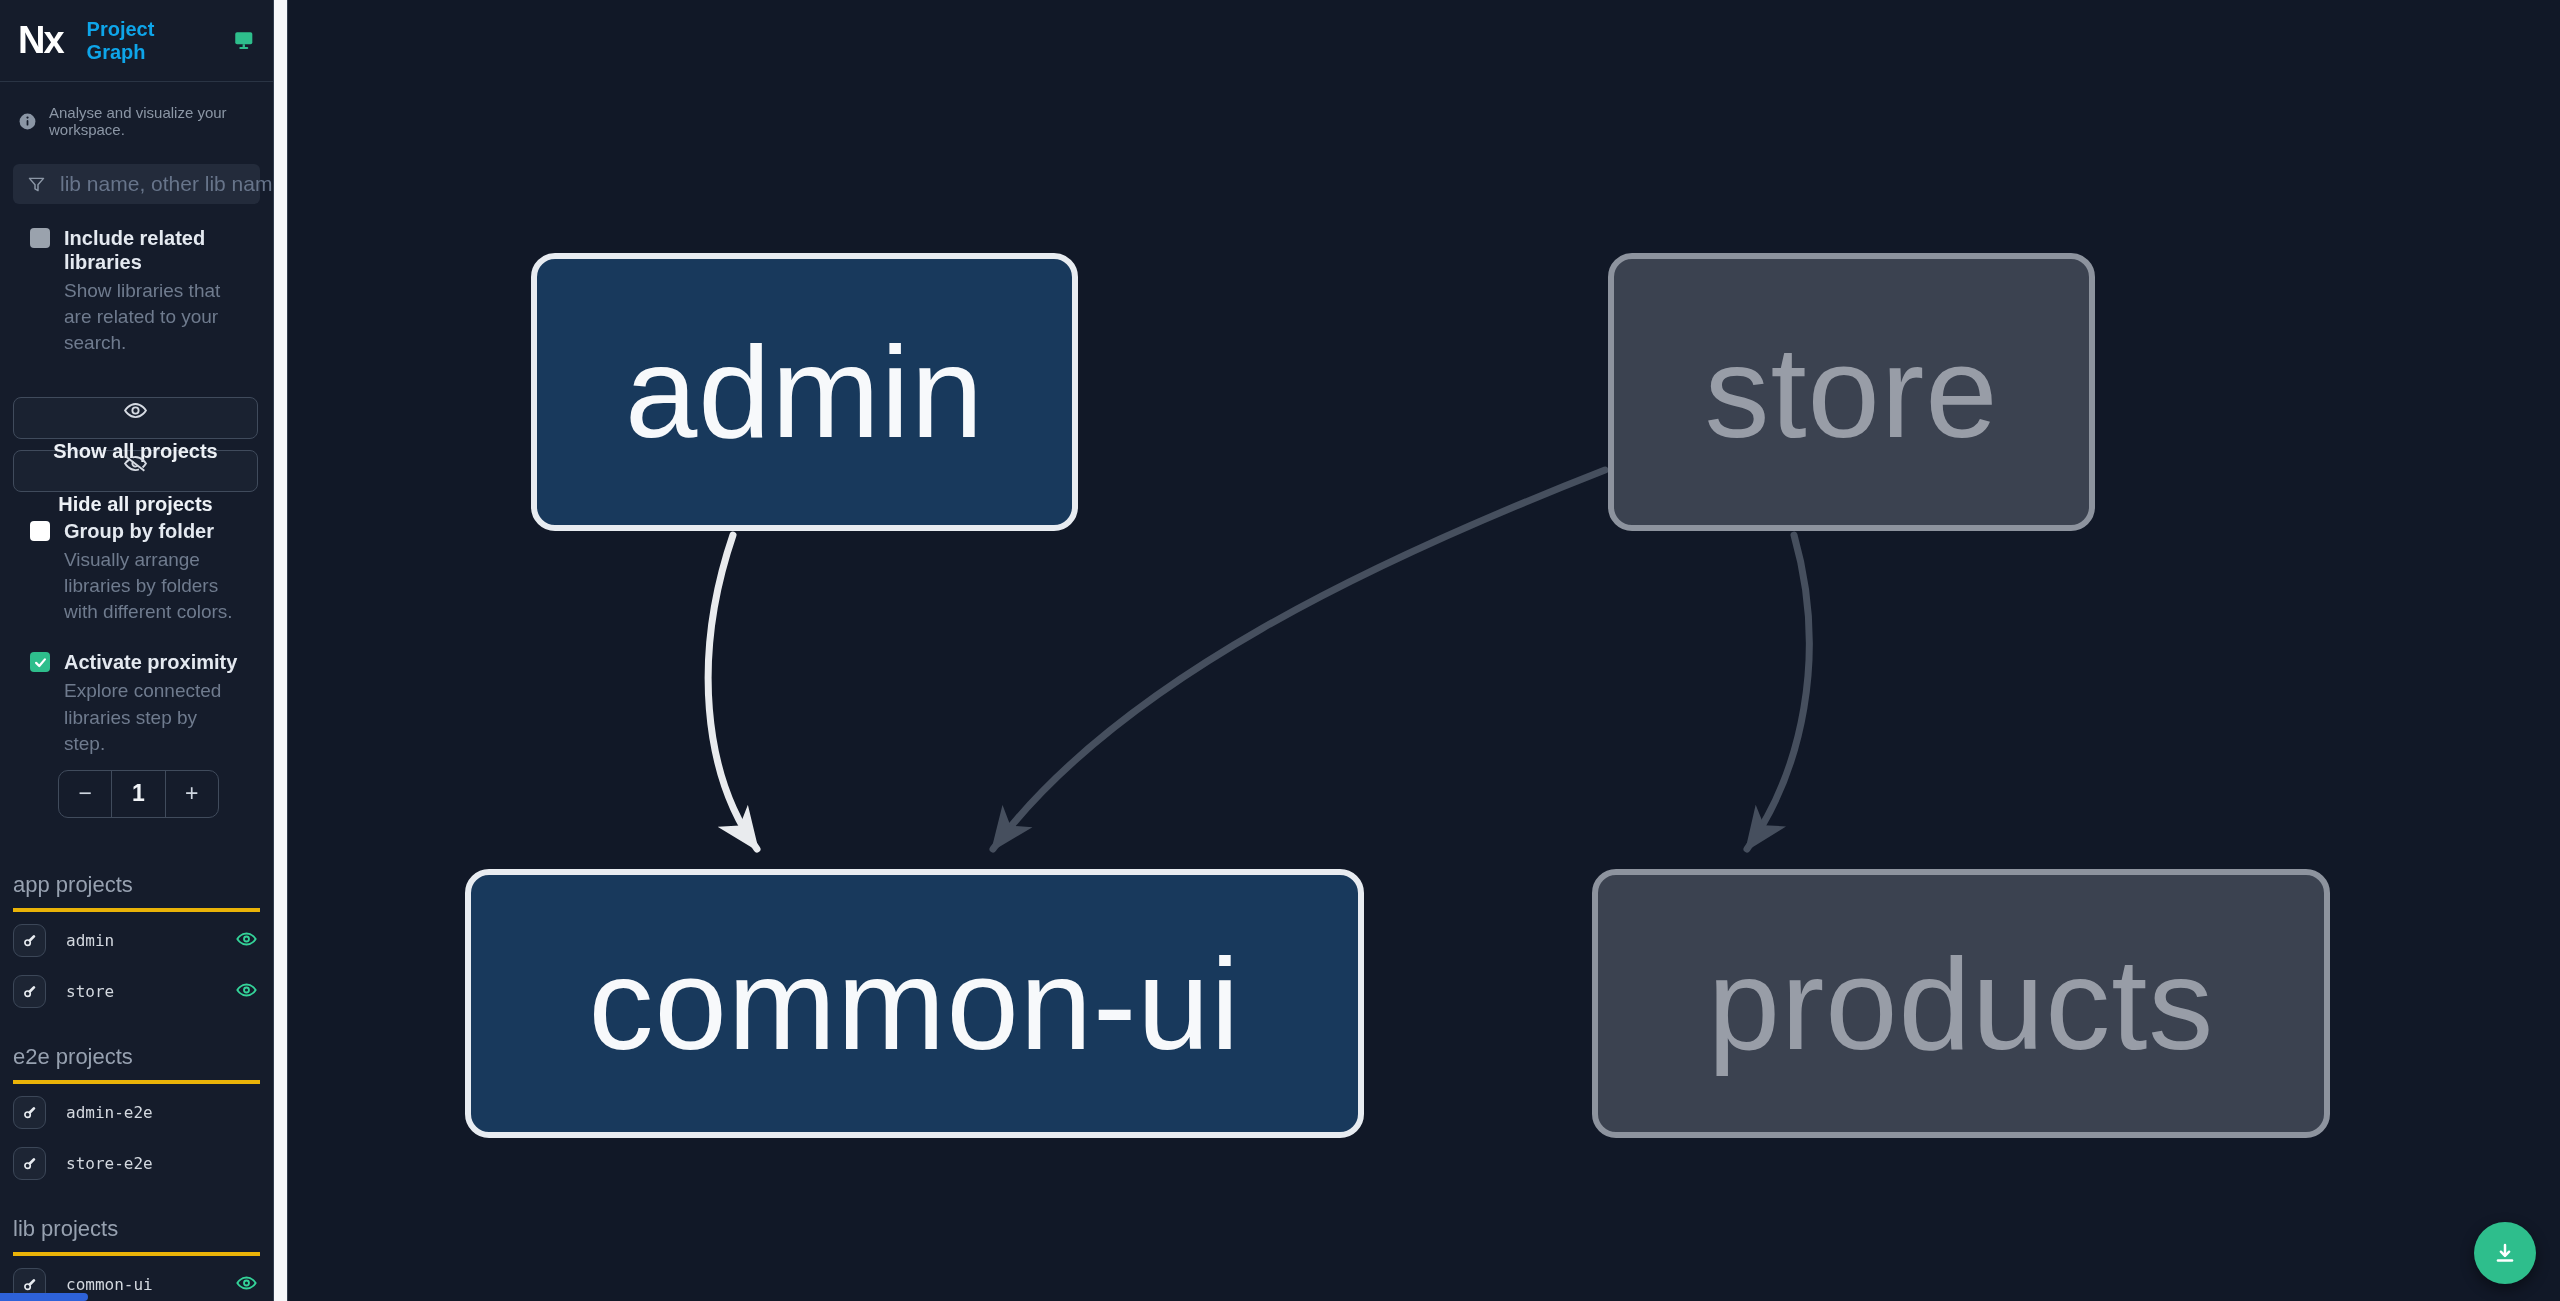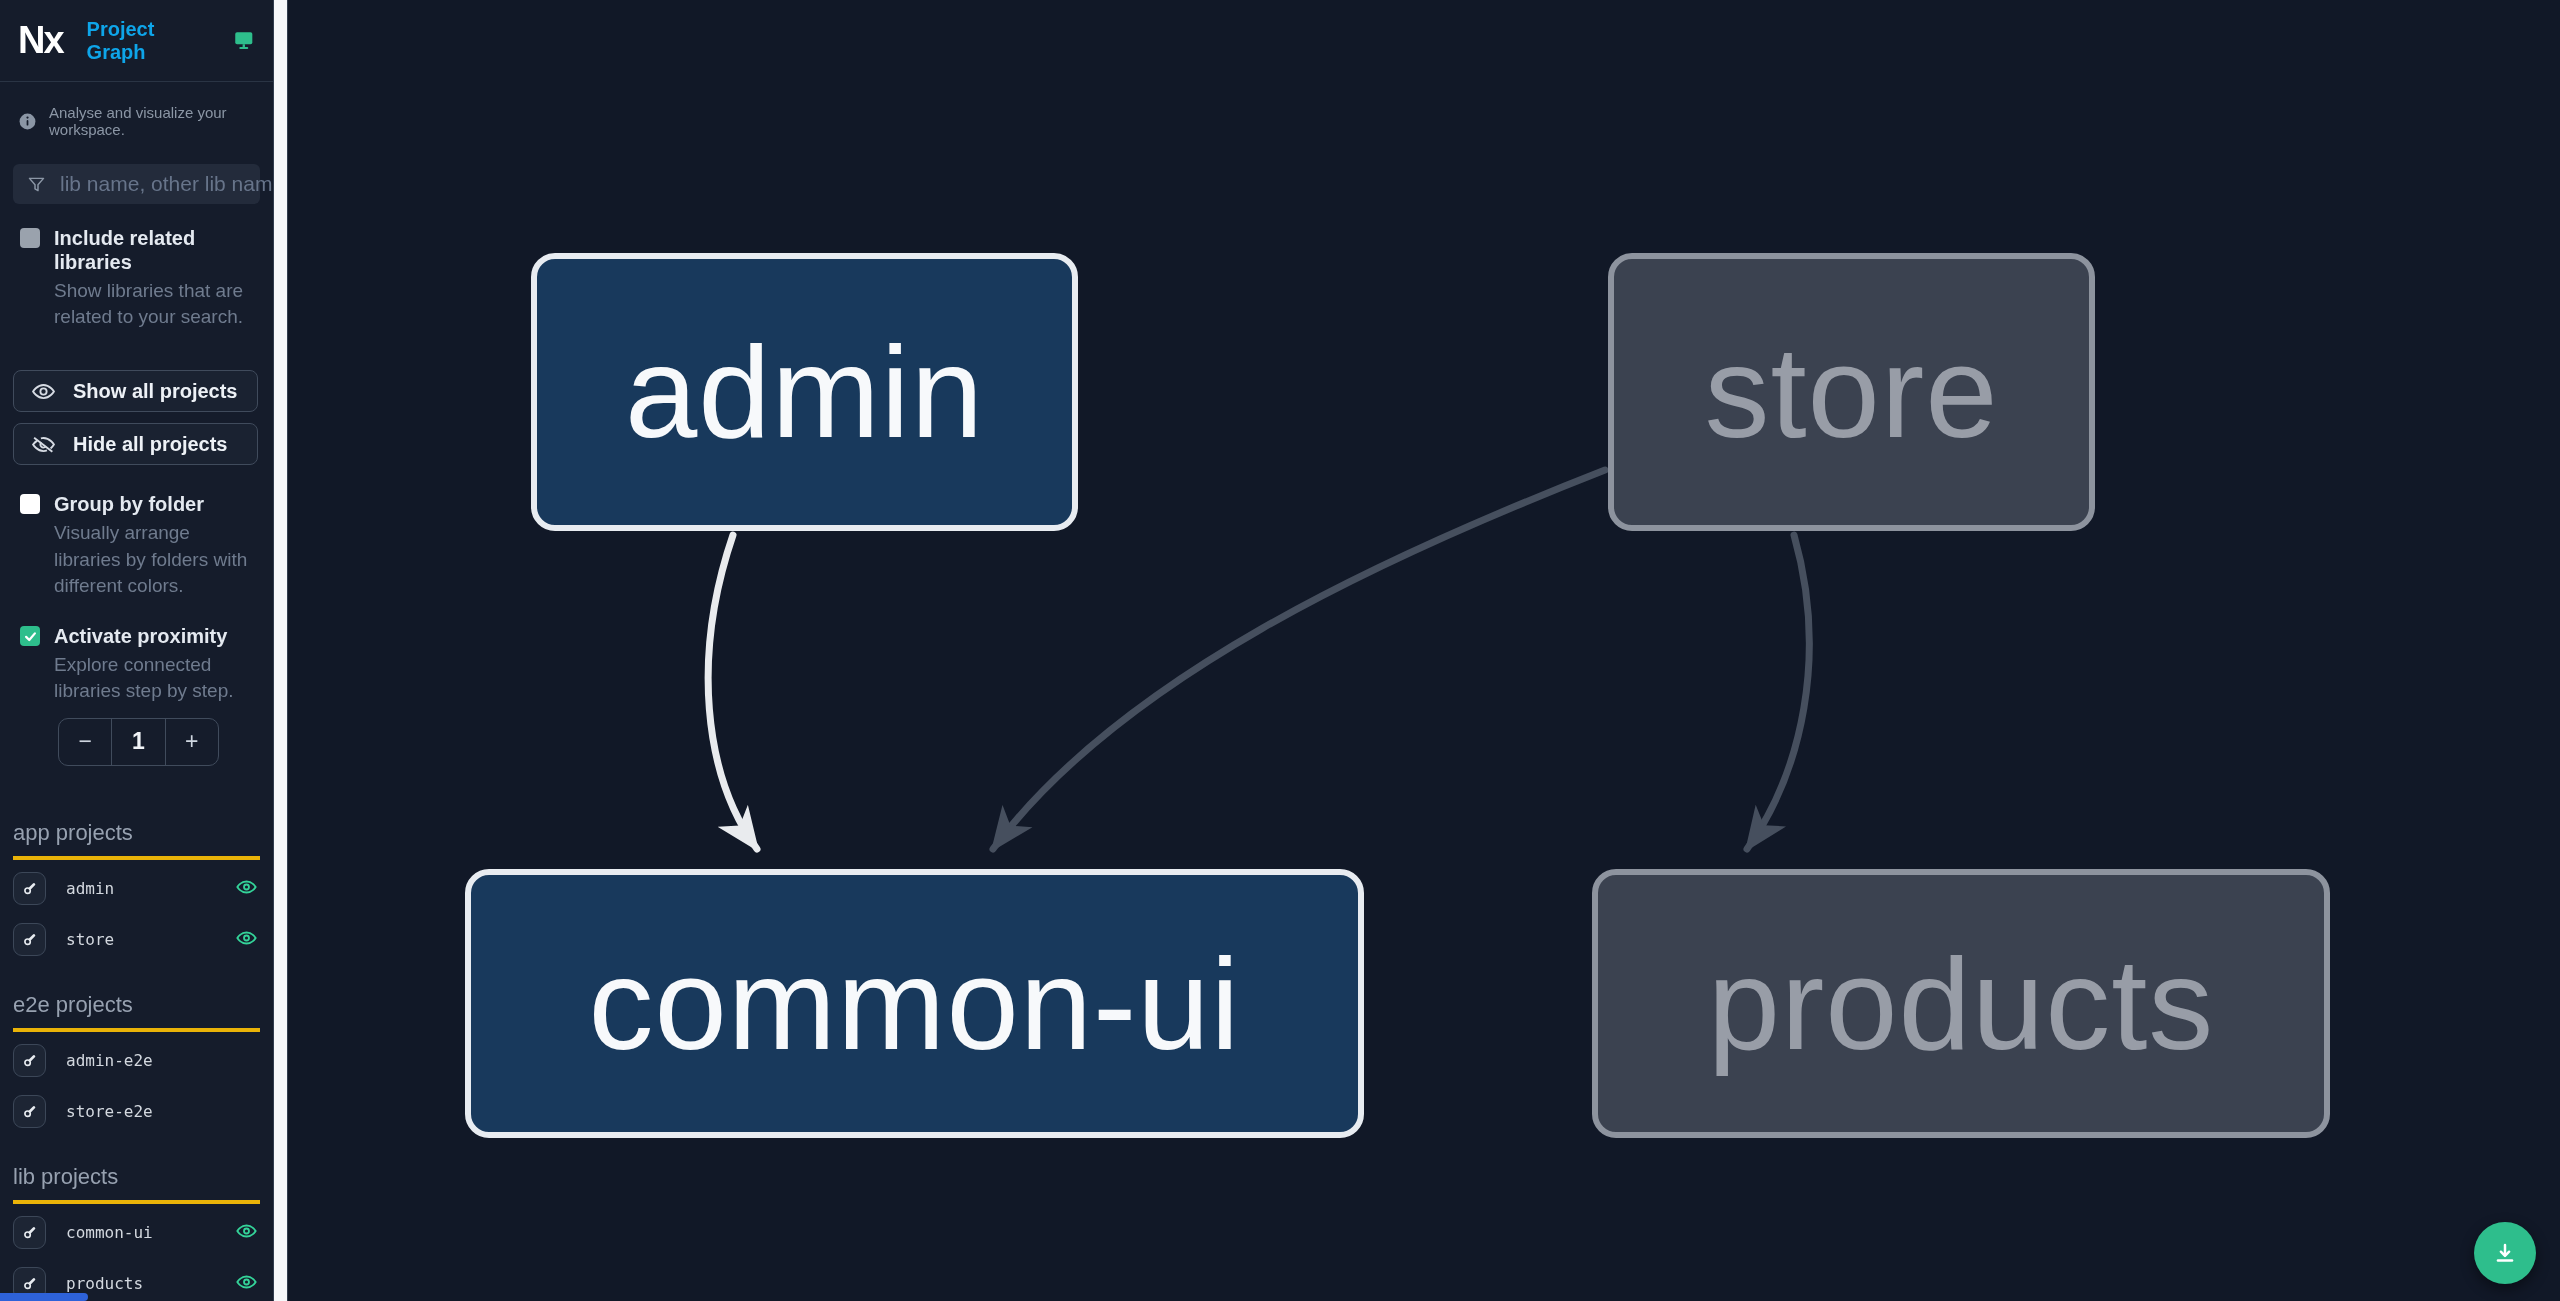--- a/index.html
+++ b/index.html
@@ -13,30 +13,30 @@
   .brand-title { color:#0ea5e9; font-size:20px; font-weight:700; }
   .monitor { color:#2ebe8c; width:24px; height:24px; margin-left:4px; }
   .tagline { display:flex; align-items:center; gap:12px; padding:22px 18px 8px; color:#8b96a5; font-size:15px; }
   .tagline svg { width:19px; height:19px; flex-shrink:0; color:#8b96a5; }
 
   .search { margin:18px 13px 22px; height:40px; background:#232b3b; border-radius:6px; display:flex; align-items:center; gap:13px; padding:0 13px; }
   .search svg { width:21px; height:21px; color:#8b96a5; flex-shrink:0; }
   .search input { flex:1; background:transparent; border:none; outline:none; color:#c7cedb; font-size:21px; font-family:"Liberation Sans",sans-serif; }
   .search input::placeholder { color:#67748a; }
 
-  .cbrow { display:flex; gap:14px; padding:0 20px; }
+  .cbrow { display:flex; gap:14px; padding:0 30px; }
   .cb { width:20px; height:20px; border-radius:4px; flex-shrink:0; margin-top:2px; cursor:pointer; display:flex; align-items:center; justify-content:center; }
   .cb.gray { background:#9aa2ad; }
   .cb.white { background:#ffffff; }
   .cb.checked { background:#2ebe8c; }
   .cb svg { width:15px; height:15px; }
   .cb-label { color:#e4e9f0; font-size:20px; font-weight:600; line-height:1.2; }
   .cb-desc { color:#6f7b8e; font-size:19px; line-height:1.38; margin-top:4px; }
 
-  .side-btn { width:245px; margin:0 13px 11px; height:42px; border:1px solid #404b5c; border-radius:8px; background:#1a2231; color:#edf1f6; display:flex; align-items:center; gap:17px; padding:0 17px; font-size:20px; font-weight:600; cursor:pointer; font-family:"Liberation Sans",sans-serif; }
+  .side-btn { width:245px; margin:0 13px 11px; height:42px; border:1px solid #404b5c; border-radius:8px; background:#1a2231; color:#edf1f6; display:flex; align-items:center; gap:17px; padding:0 17px; font-size:20px; font-weight:600; cursor:pointer; font-family:"Liberation Sans",sans-serif;flex-direction:column; }
   .side-btn svg { width:25px; height:25px; color:#d6dbe3; flex-shrink:0; }
   .mt-lg { margin-top:40px; } .mt-md { margin-top:27px; } .mt-sm { margin-top:25px; }
 
   .stepper { margin:13px 0 0 58px; width:161px; height:48px; border:1px solid #404b5c; border-radius:10px; display:flex; overflow:hidden; }
   .stepper > * { flex:1; display:flex; align-items:center; justify-content:center; color:#cfd6e0; font-size:23px; }
   .step-btn { background:transparent; border:none; border-right:1px solid #404b5c; cursor:pointer; color:#cfd6e0; font-family:"Liberation Sans",sans-serif; }
   .step-btn:last-child { border-right:none; border-left:1px solid #404b5c; }
   .step-val { font-weight:700; color:#f0f3f7; }
 
   .sec-h { margin:30px 13px 0; padding-bottom:10px; border-bottom:4px solid #eab308; color:#97a1b0; font-size:22px; }

